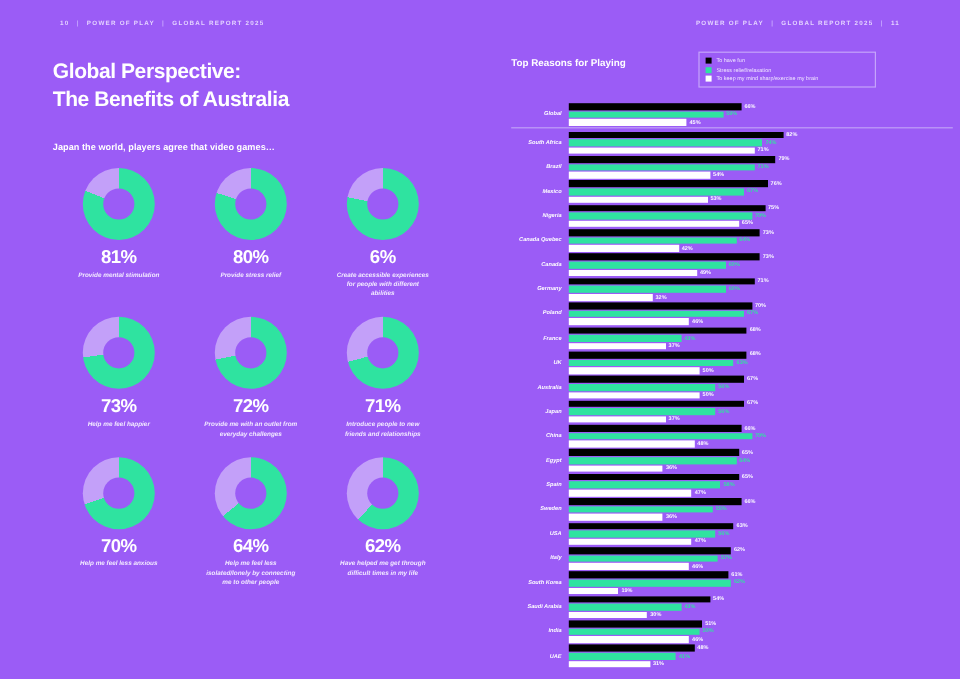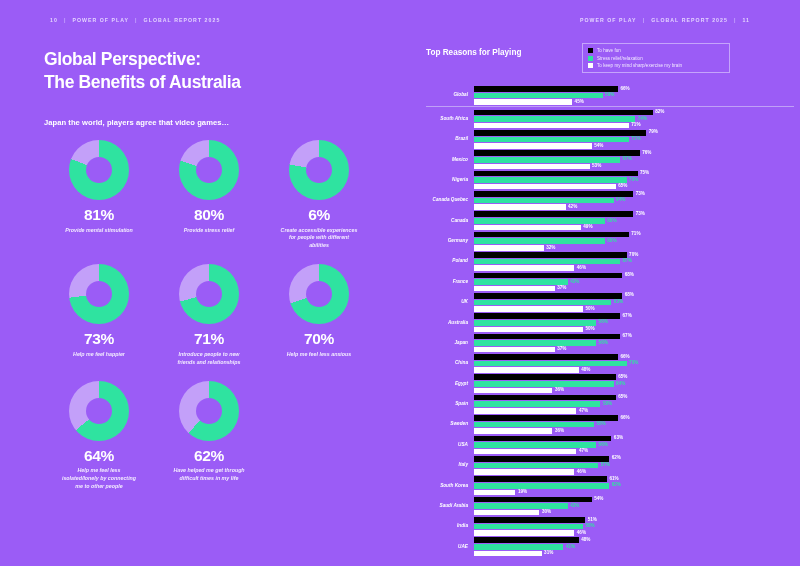--- a/index.html
+++ b/index.html
@@ -260,20 +260,27 @@
           <div class="donut-label">Create accessible experiences for people with different abilities</div>
         </div>
         <div class="donut-cell">
           <div class="donut" style="background: conic-gradient(rgb(47, 227, 160) 0deg, rgb(47, 227, 160) 262.8deg, rgb(195, 160, 249) 262.8deg, rgb(195, 160, 249) 360deg);">
             <div class="hole"></div>
           </div>
           <div class="donut-value">73%</div>
           <div class="donut-label">Help me feel happier</div>
         </div>
         <div class="donut-cell">
+          <div class="donut" style="background: conic-gradient(rgb(47, 227, 160) 0deg, rgb(47, 227, 160) 259.2deg, rgb(195, 160, 249) 259.2deg, rgb(195, 160, 249) 360deg);">
+            <div class="hole"></div>
+          </div>
+          <div class="donut-value">72%</div>
+          <div class="donut-label">Provide me with an outlet from everyday challenges</div>
+        </div>
+        <div class="donut-cell">
           <div class="donut" style="background: conic-gradient(rgb(47, 227, 160) 0deg, rgb(47, 227, 160) 255.6deg, rgb(195, 160, 249) 255.6deg, rgb(195, 160, 249) 360deg);">
             <div class="hole"></div>
           </div>
           <div class="donut-value">71%</div>
           <div class="donut-label">Introduce people to new friends and relationships</div>
         </div>
         <div class="donut-cell">
           <div class="donut" style="background: conic-gradient(rgb(47, 227, 160) 0deg, rgb(47, 227, 160) 252deg, rgb(195, 160, 249) 252deg, rgb(195, 160, 249) 360deg);">
             <div class="hole"></div>
           </div>

